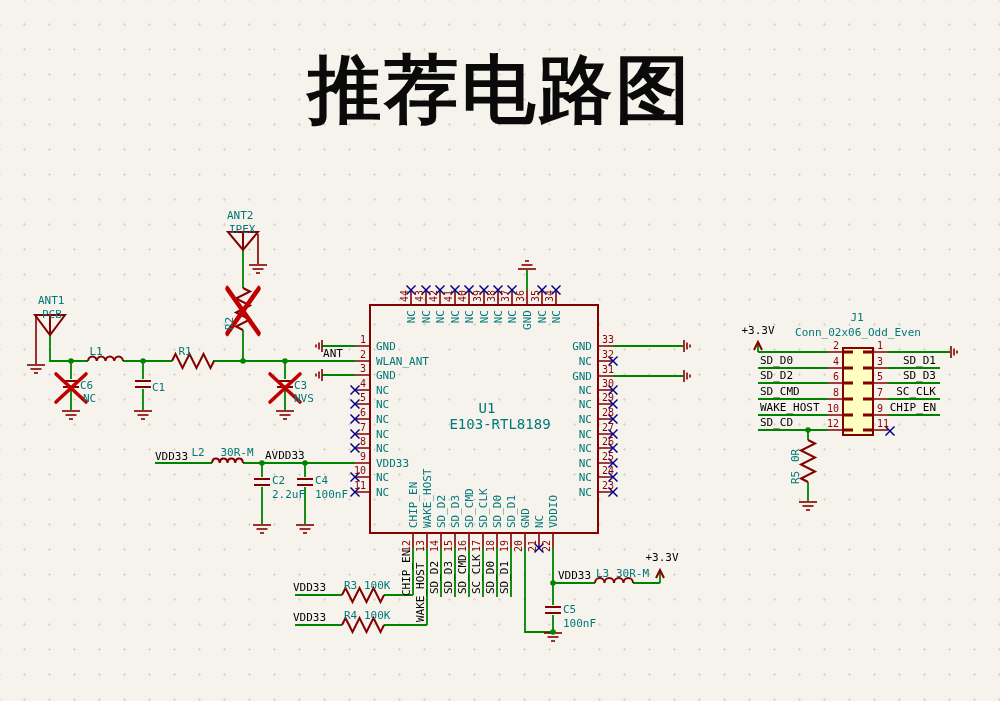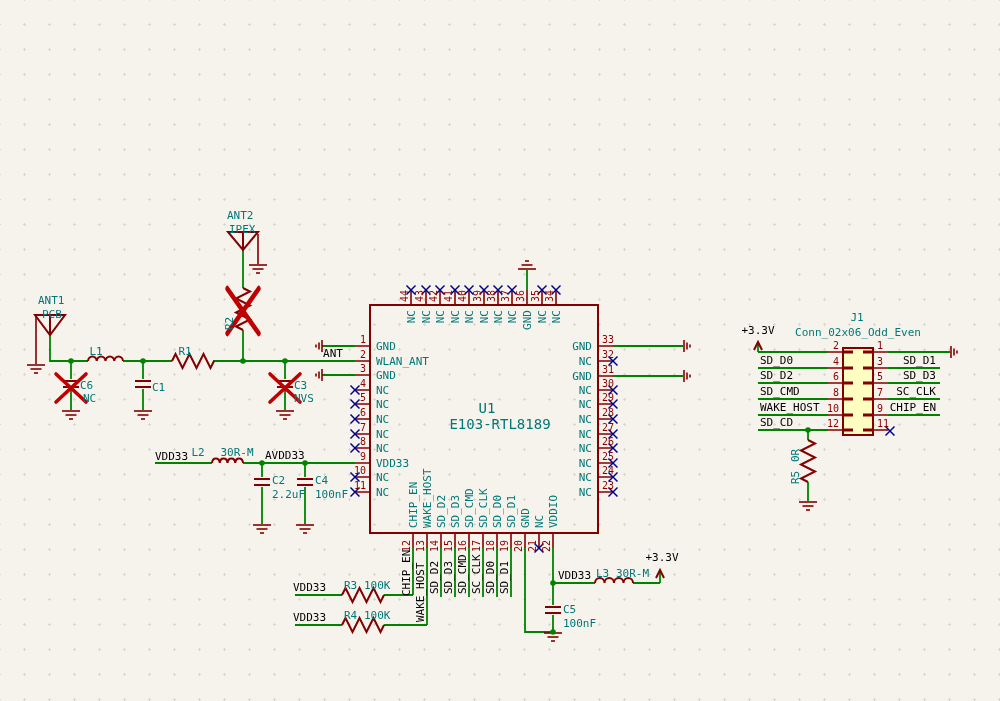--- a/index.html
+++ b/index.html
@@ -26,20 +26,21 @@
   text{font-family:"DejaVu Sans Mono", monospace}
   .tc{fill:#007878;font-size:11px}
   .tcb{fill:#007878;font-size:14px}
   .tn{fill:#000000;font-size:11px}
   .tp{fill:#8b0000;font-size:10px}
 </style>
 </head>
 <body>
 
 <div class="canvas">
+  <div class="title">推荐电路图</div>
 
   <svg width="1000" height="701" viewBox="0 0 1000 701">
     <defs>
       <g id="gnd">
           <line x1="-9" y1="0" x2="9" y2="0"></line>
           <line x1="-5.5" y1="4" x2="5.5" y2="4"></line>
           <line x1="-2" y1="8" x2="2" y2="8"></line>
         </g>
       <g id="gndup">
           <line x1="-9" y1="0" x2="9" y2="0"></line>

